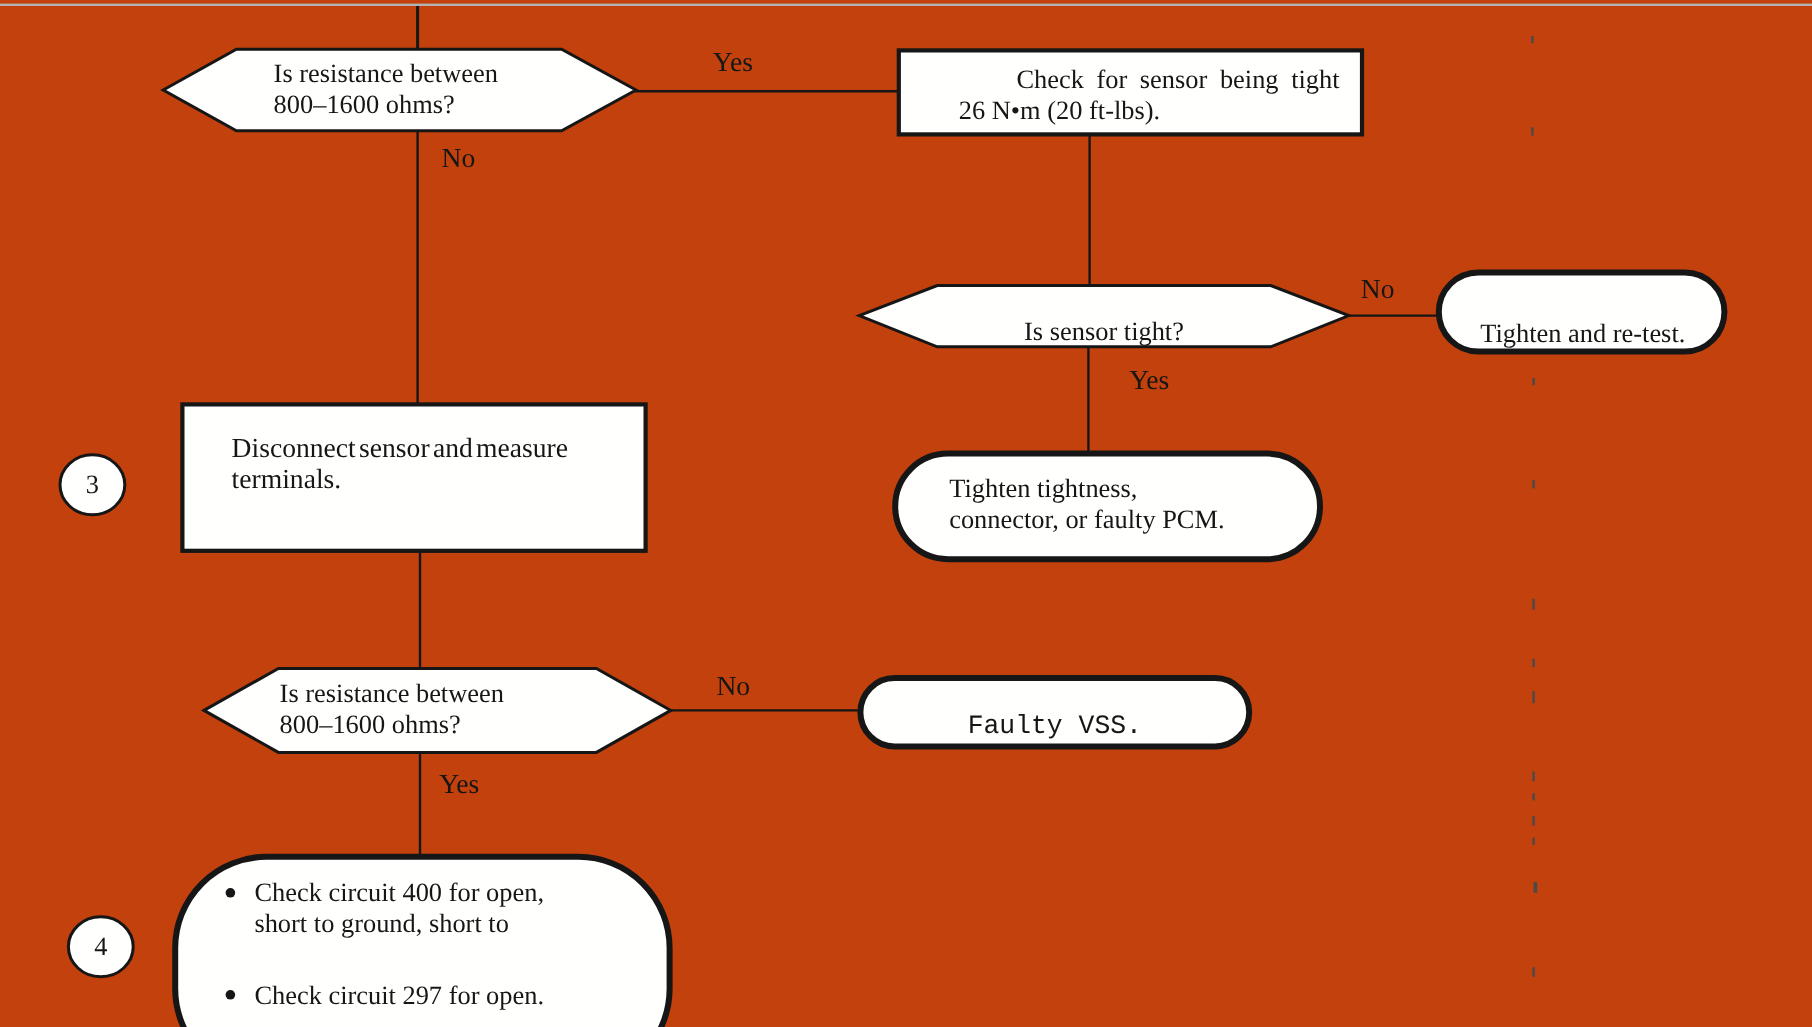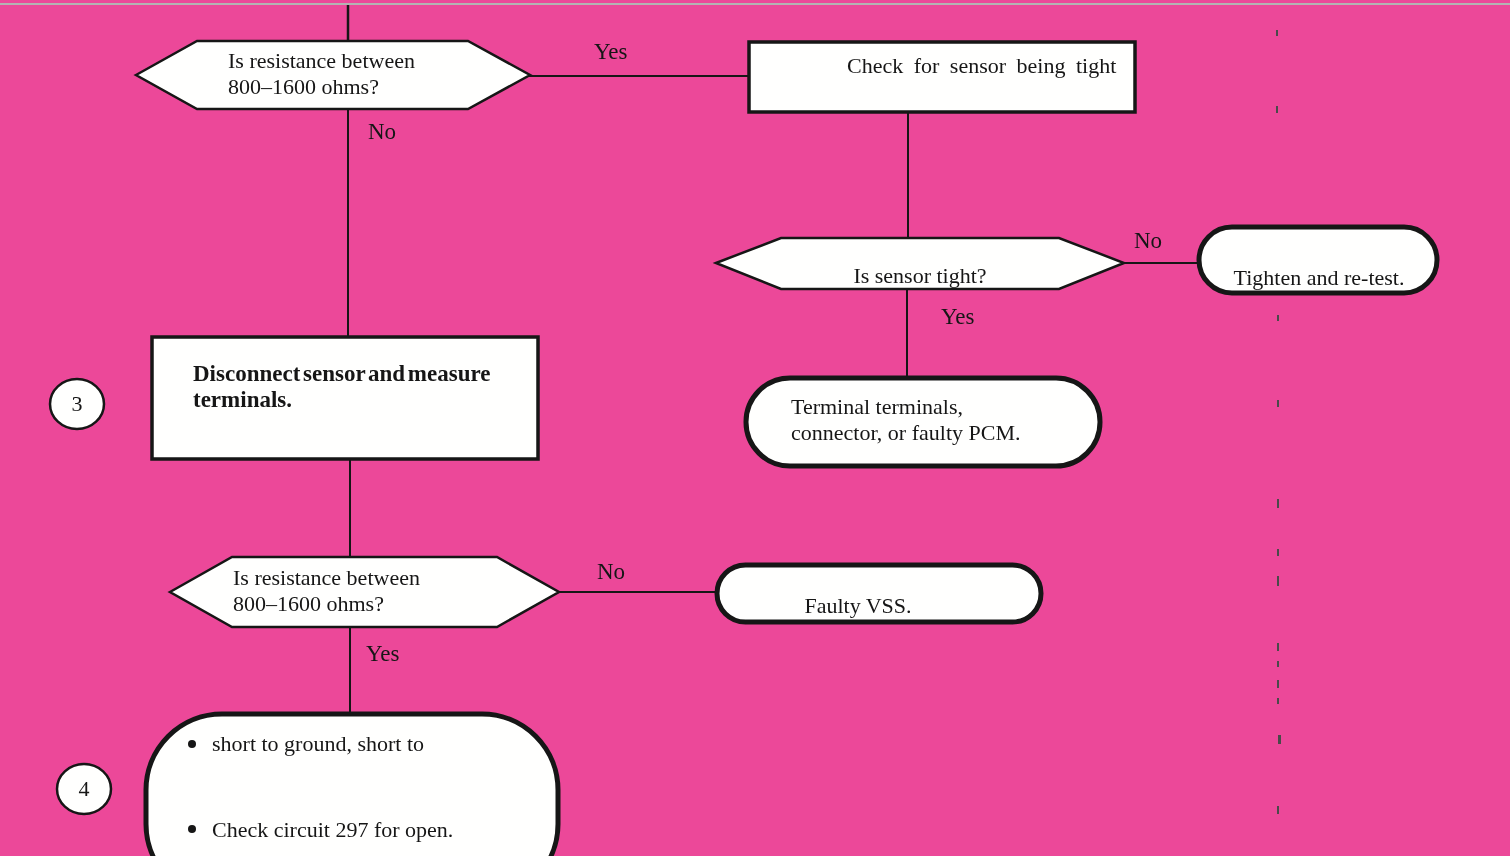--- a/index.html
+++ b/index.html
@@ -1,17 +1,17 @@
 <!DOCTYPE html>
 <html><head>
 <meta charset="utf-8">
 <style>
   html,body{margin:0;padding:0;background:#e8e8e8;}
   #stage{
-    position:relative;width:1510px;height:856px;background:#ec4899;
+    position:relative;width:1510px;height:856px;background:#c2410c;
     overflow:hidden;font-family:"Liberation Serif","DejaVu Serif",serif;
     color:#161616;
   }
   #shapes{position:absolute;left:0;top:0;}
   .txt{position:absolute;font-size:22px;line-height:26px;color:#161616;white-space:nowrap;}
   .ctr{display:flex;align-items:flex-end;justify-content:center;text-align:center;}
   .branch{position:absolute;font-size:23px;color:#161616;white-space:nowrap;}
   .stepnum{position:absolute;font-size:22px;display:flex;align-items:center;justify-content:center;}
   .w-sp{word-spacing:5px;margin-left:48px;}
   .tight1{word-spacing:-3px;}
@@ -85,53 +85,55 @@
 
   <div class="branch" style="left:594px;top:39px;">Yes</div>
   <div class="branch" style="left:368px;top:119px;">No</div>
   <div class="branch" style="left:1134px;top:228px;">No</div>
   <div class="branch" style="left:941px;top:304px;">Yes</div>
   <div class="branch" style="left:597px;top:559px;">No</div>
   <div class="branch" style="left:366px;top:641px;">Yes</div>
 
   <div class="txt" style="left:799px;top:53px;">
     <div class="w-sp">Check for sensor being tight</div>
+    <div>26 N•m (20 ft-lbs).</div>
   </div>
 
   <div class="txt ctr" style="left:716px;top:238px;width:408px;height:51px;">
     <span>Is sensor tight?</span>
   </div>
 
   <div class="txt ctr" style="left:1202px;top:229px;width:234px;height:62px;">
     <span>Tighten and re-test.</span>
   </div>
 
   <div class="txt" style="left:791px;top:394px;">
-    <div>Terminal terminals,</div>
+    <div>Tighten tightness,</div>
     <div>connector, or faulty PCM.</div>
   </div>
 
   <div class="stepnum" style="left:52px;top:390px;width:50px;height:28px;">3</div>
 
-  <div class="txt rect2txt" style="left:193px;top:361px;font-weight:bold;">
+  <div class="txt rect2txt" style="left:193px;top:361px;">
     <div class="tight1">Disconnect sensor and measure</div>
     <div>terminals.</div>
   </div>
 
   <div class="txt" style="left:233px;top:565px;">
     <div>Is resistance between</div>
     <div>800–1600 ohms?</div>
   </div>
 
-  <div class="txt ctr" style="left:696px;top:566px;width:324px;height:53px;">
+  <div class="txt ctr" style="left:717px;top:566px;width:324px;height:53px;font-family:Liberation Mono, monospace;">
     <span>Faulty VSS.</span>
   </div>
 
   <div class="stepnum" style="left:59px;top:775px;width:50px;height:28px;">4</div>
 
   <div class="txt" style="left:212px;top:731px;">
+    <div>Check circuit 400 for open,</div>
     <div>short to ground, short to</div>
   </div>
   <div class="txt" style="left:212px;top:817px;">
     <div>Check circuit 297 for open.</div>
   </div>
 
 </div>
 
 </body></html>

